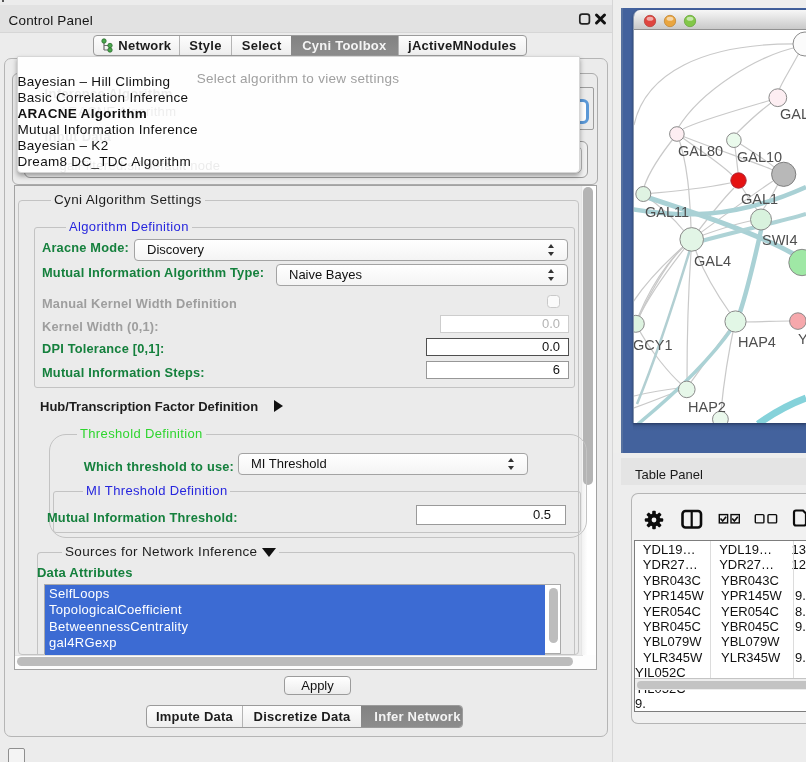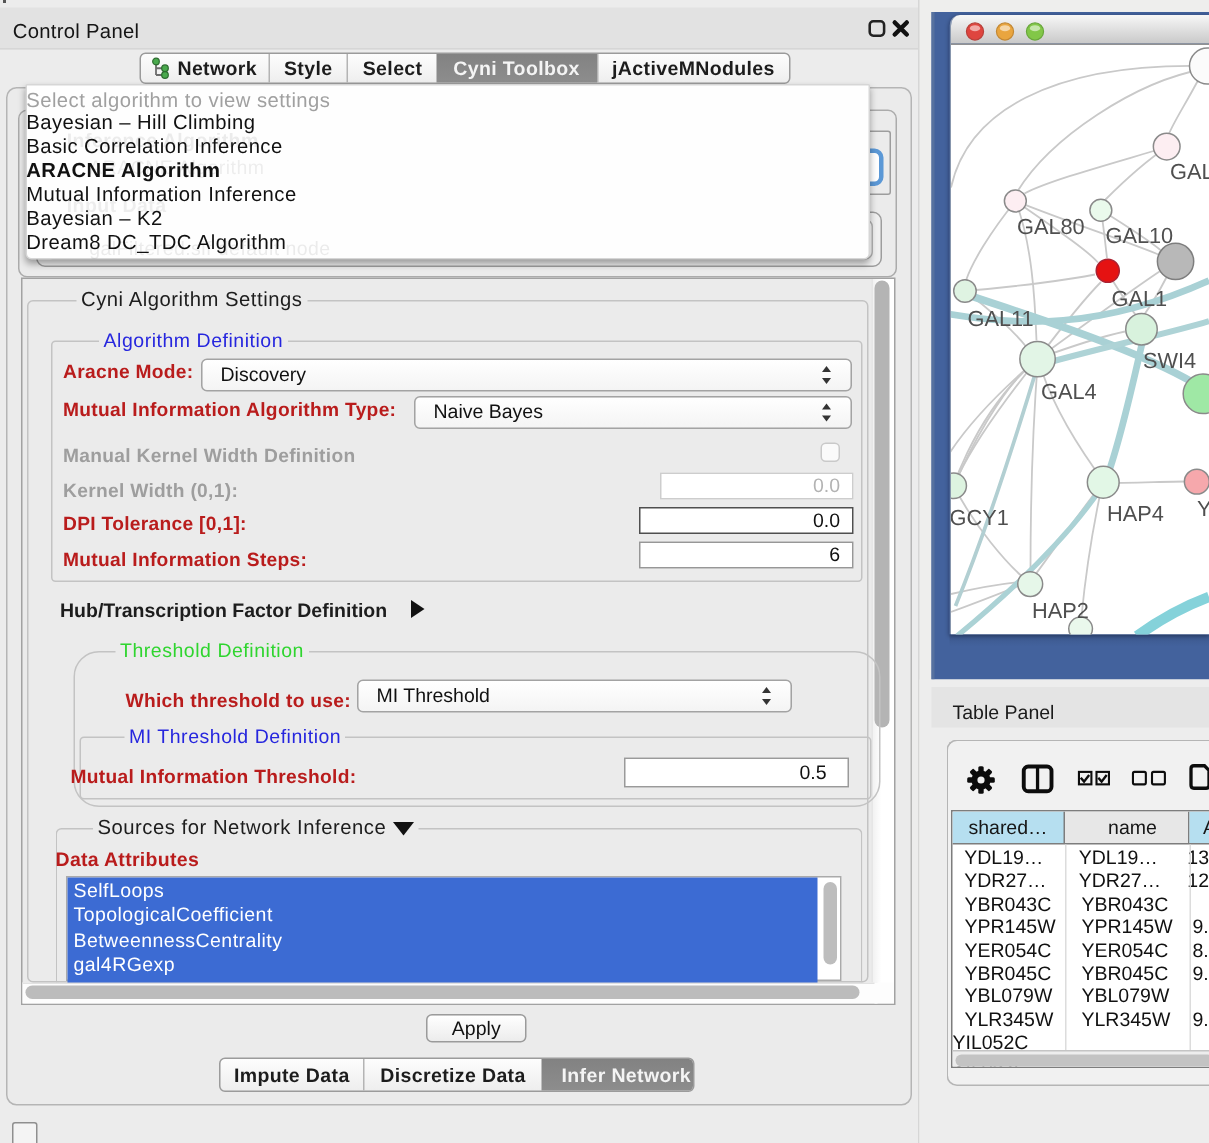--- a/index.html
+++ b/index.html
@@ -1,19 +1,19 @@
 <!DOCTYPE html>
 <html><head>
 <meta charset="utf-8">
 <style>
 * { margin:0; padding:0; box-sizing:border-box; }
 html,body { width:806px; height:762px; }
 body { position:relative; font-family:"Liberation Sans",sans-serif; background:#eeeeed; overflow:hidden; }
 .abs { position:absolute; }
-.lbl { position:absolute; font-size:12.8px; font-weight:bold; color:#b91c1c; white-space:nowrap; letter-spacing:0.2px; }
+.lbl { position:absolute; font-size:12.8px; font-weight:bold; color:#15803d; white-space:nowrap; letter-spacing:0.2px; }
 .dis { color:#9e9e9e; }
 .combo { position:absolute; background:linear-gradient(#ffffff,#f4f4f4); border:1px solid #a3a3a3; border-radius:4px; font-size:13px; color:#111; }
 .combo .ctext { position:absolute; left:12px; top:50%; transform:translateY(-54%); white-space:nowrap; }
 .arr { position:absolute; right:12px; top:50%; width:7px; height:14px; transform:translateY(-50%); }
 .arr:before { content:""; position:absolute; left:0; top:1px; border-left:3.5px solid transparent; border-right:3.5px solid transparent; border-bottom:4.5px solid #333; }
 .arr:after { content:""; position:absolute; left:0; bottom:1px; border-left:3.5px solid transparent; border-right:3.5px solid transparent; border-top:4.5px solid #333; }
 .field { position:absolute; background:#fff; font-size:13px; text-align:right; color:#111; padding-right:8px; }
 .grp { position:absolute; border:1px solid #c3c3c3; border-radius:3px; }
 .gtitle { position:absolute; top:-9.5px; background:#ebebeb; padding:0 3px; font-size:13.5px; letter-spacing:0.35px; white-space:nowrap;margin-left:24px; }
 </style>
@@ -111,21 +111,21 @@
 <div class="lbl" style="left:47px; top:510px;">Mutual Information Threshold:</div>
 <div class="field" style="left:416px; top:505px; width:150px; height:20px; border:1px solid #9a9a9a; line-height:18px; padding-right:14px;">0.5</div>
 
 <div class="lbl" style="left:37px; top:565px; font-size:13px;">Data Attributes</div>
 <div class="abs" style="left:44px; top:584px; width:517px; height:70px; border:1px solid #aaaaaa; background:#fff;">
   <div class="abs" style="left:0; top:0; width:500px; height:70px; background:#3c6bd3; color:#fff; font-size:13px; letter-spacing:0.3px; line-height:16.4px; padding:1px 0 0 4px;">SelfLoops<br>TopologicalCoefficient<br>BetweennessCentrality<br>gal4RGexp</div>
   <div class="abs" style="right:2px; top:3px; width:9px; height:55px; background:#bdbdbd; border-radius:4.5px;"></div>
 </div>
 
 <div class="abs" style="left:16.5px; top:56px; width:563px; height:117px; background:#fefefe; border:1px solid #d6d6d6; border-radius:1px 1px 4px 4px; box-shadow:0 3px 5px rgba(0,0,0,0.35); z-index:30;">
-  <div style="font-size:13.5px; letter-spacing:0.3px; color:#a0a0a0; padding-top:2px; height:17px;">Select algorithm to view settings</div>
+  <div style="text-align:center; font-size:13.5px; letter-spacing:0.3px; color:#a0a0a0; padding-top:14px; height:17px;">Select algorithm to view settings</div>
   <div style="font-size:13.5px; letter-spacing:0.3px; color:#111; line-height:16px; padding-left:0px; position:relative;">
     Bayesian – Hill Climbing<br>
     Basic Correlation Inference<br>
     <b>ARACNE Algorithm</b><br>
     Mutual Information Inference<br>
     Bayesian – K2<br>
     Dream8 DC_TDC Algorithm
     <div style="position:absolute; left:27px; top:12px; font-size:13px; font-weight:bold; color:rgba(40,40,40,0.09); letter-spacing:0.3px;">Inference Algorithm</div>
     <div style="position:absolute; left:42px; top:30px; font-size:13px; color:rgba(40,40,40,0.08); letter-spacing:0.3px;">ARACNE Algorithm</div>
     <div style="position:absolute; left:27px; top:55px; font-size:13px; font-weight:bold; color:rgba(40,40,40,0.08); letter-spacing:0.3px;">Input Data</div>
@@ -265,25 +265,20 @@
     <rect x="91" y="10.6" width="8.3" height="8.3"></rect>
     <rect x="115.3" y="10.6" width="8.6" height="8.3" rx="1"></rect>
     <rect x="128" y="10.6" width="8.6" height="8.3" rx="1"></rect>
   </g>
   <path d="M 80.5 14.5 l 2.2 2.6 l 3.4 -4.4" fill="none" stroke="#0c0c0c" stroke-width="1.6"></path>
   <path d="M 92.2 14.5 l 2.2 2.6 l 3.4 -4.4" fill="none" stroke="#0c0c0c" stroke-width="1.6"></path>
   <path d="M 156 6.5 h 7 l 3 3 v 10 q 0 2 -2 2 h -8 q -2 0 -2 -2 v -11 q 0 -2 2 -2 z" fill="none" stroke="#0c0c0c" stroke-width="2.2"></path>
 </svg>
 
 <div class="abs" style="left:634px; top:540px; width:172px; height:172px; border:1px solid #7d7d7d; border-right:none; background:#fff; overflow:hidden; z-index:5;">
-  <div style="display:flex; height:22px; font-size:13px; color:#161616; border-bottom:1px solid #7d7d7d;">
-    <div style="flex:0 0 75px; background:#b6dff0; border-right:1px solid #7d7d7d; text-align:center; line-height:22px;">shared…</div>
-    <div style="flex:0 0 83px; background:#e7e7e7; border-right:1px solid #7d7d7d; text-align:center; line-height:22px; text-indent:8px;">name</div>
-    <div style="flex:1; background:#b6dff0; padding-left:9px; line-height:22px;">A</div>
-  </div>
   <div style="position:relative; font-size:13px; color:#111; height:137px;">
     <div class="abs" style="left:75px; top:0; width:1px; height:137px; background:#dcdcdc;"></div>
     <div class="abs" style="left:158px; top:0; width:1px; height:137px; background:#dcdcdc;"></div>
     <div style="line-height:15.4px; padding-top:1px;">
       <div style="display:flex;">
           <span style="width:8px;"></span>
           <span style="width:67px;">YDL19…</span>
           <span style="width:11px;"></span>
           <span style="width:74px;">YDL19…</span>
           <span>13</span>

